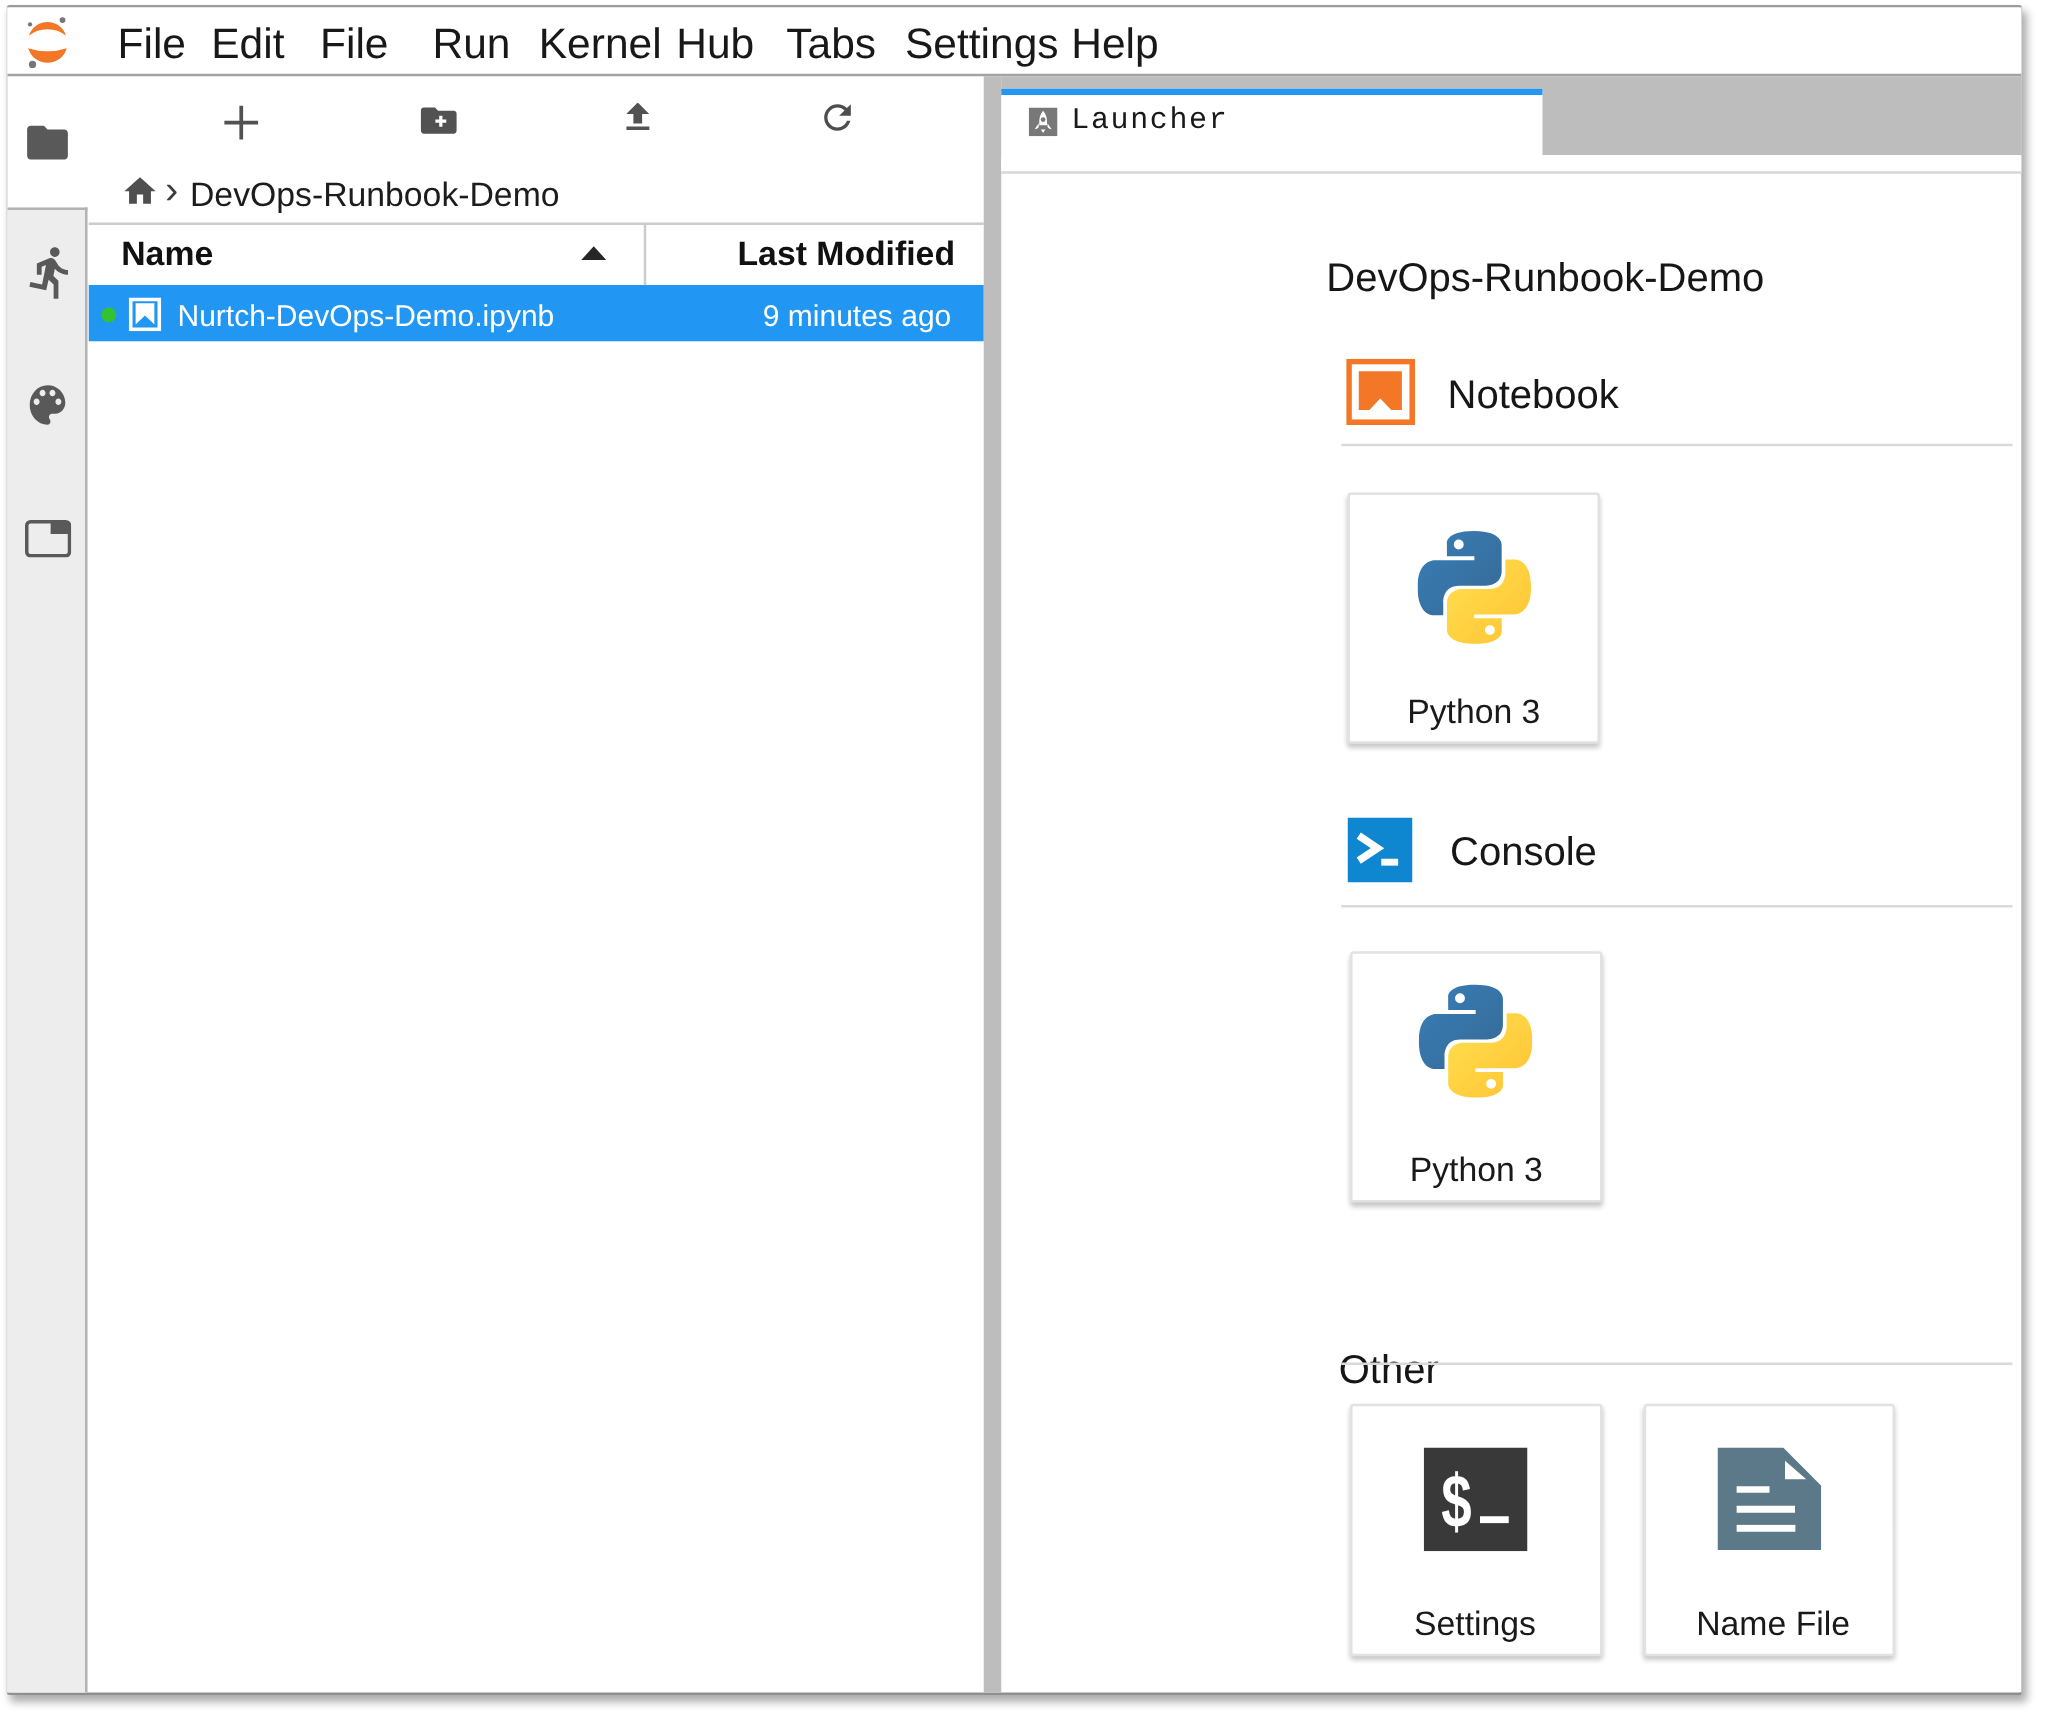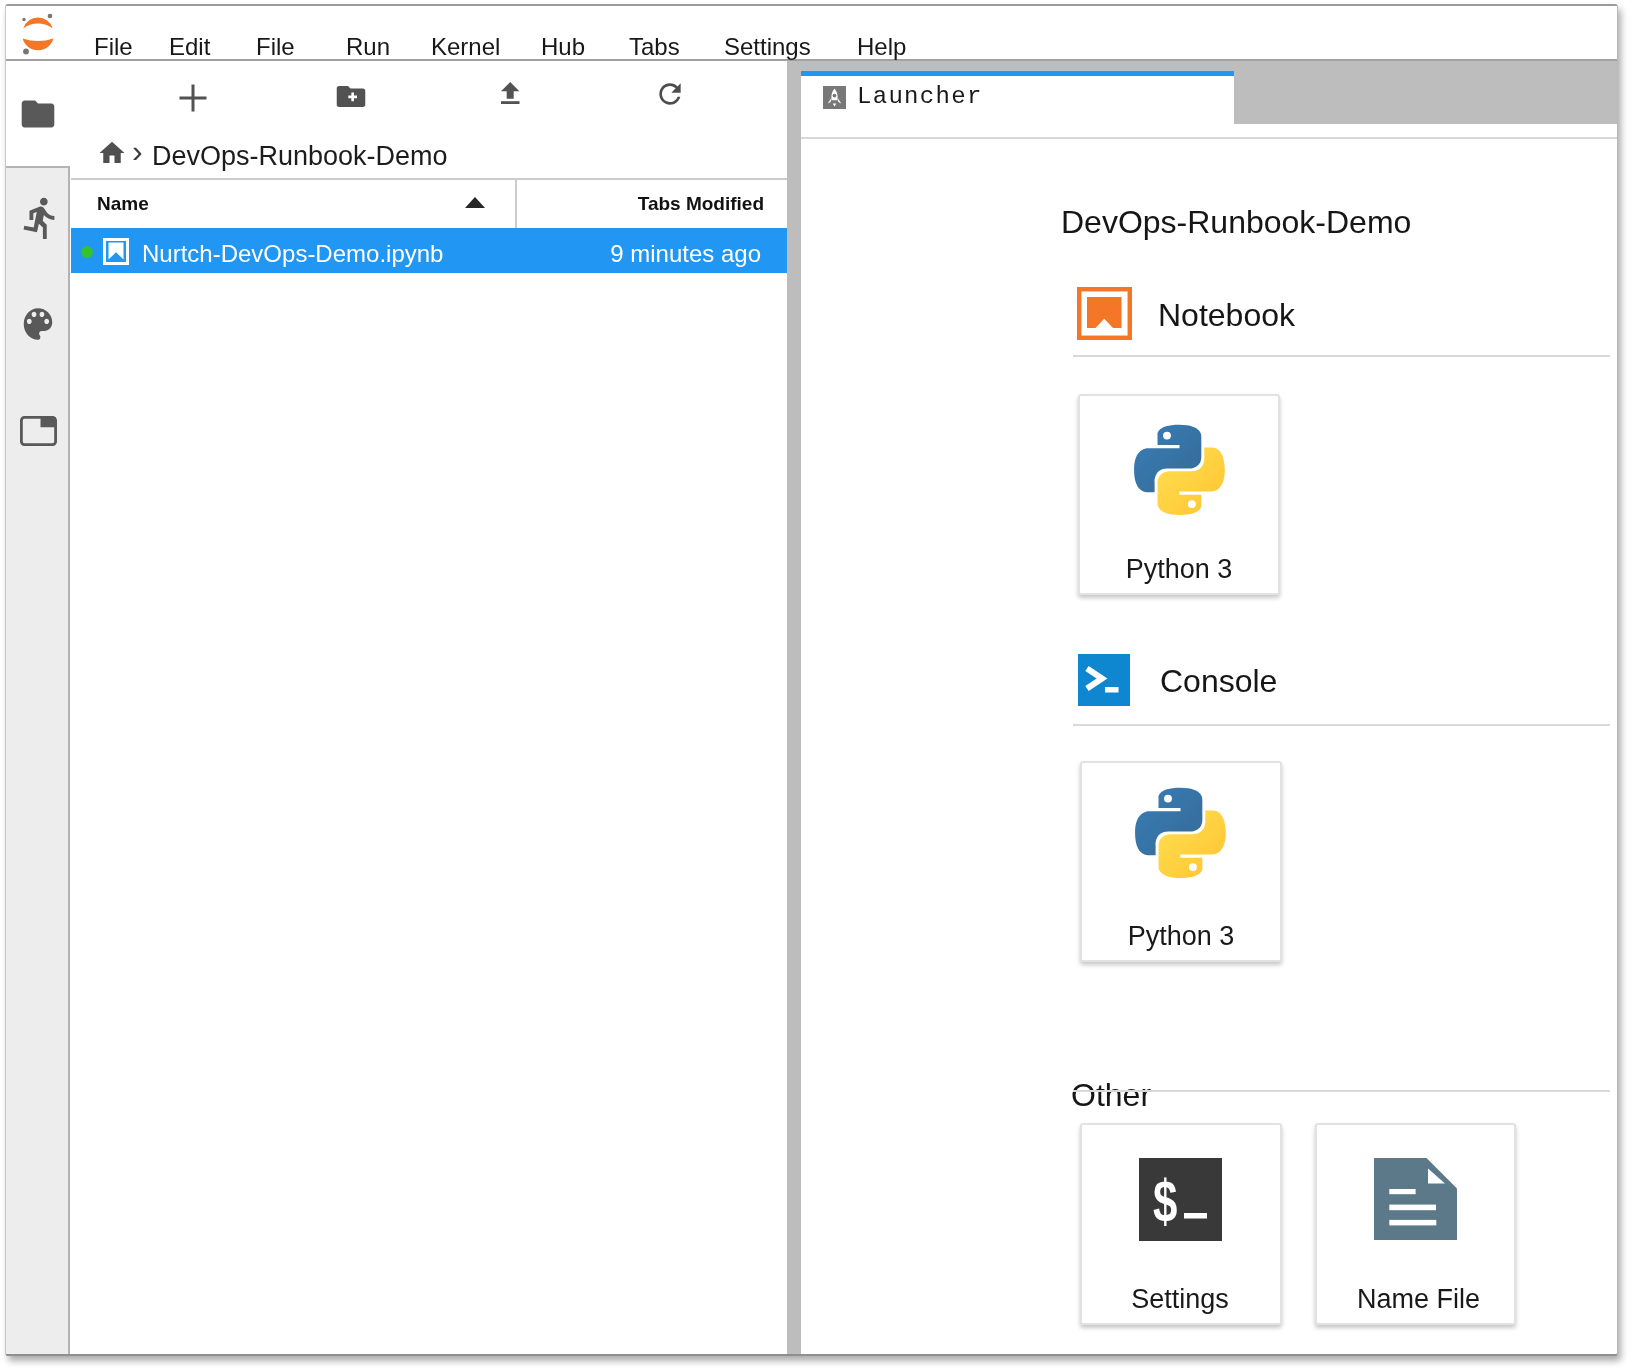--- a/index.html
+++ b/index.html
@@ -7,29 +7,29 @@
 body { font-family:"Liberation Sans", sans-serif; color:#1a1a1a; position:relative; overflow:hidden; }
 #page { position:absolute; left:0; top:0; width:1636px; height:1370px; }
 .abs { position:absolute; }
 #win { left:5px; top:4px; width:1613px; height:1352px; background:#fff;
   border-top:2px solid #9b9b9b; border-left:1px solid #c9c9c9;
   border-right:1px solid #b8b8b8; border-bottom:2px solid #8f8f8f;
   box-shadow:3px 5px 7px rgba(0,0,0,0.33); border-radius:3px; }
 
 
 #menubar { left:6px; top:6px; width:1611px; height:55px; background:#fff; border-bottom:2px solid #a2a2a2; }
-.menuitem { position:absolute; top:16px; font-size:24px; line-height:26px; color:#181818; white-space:nowrap;margin-top:12px; }
+.menuitem { position:absolute; top:16px; font-size:34px; line-height:26px; color:#181818; white-space:nowrap; }
 
 
 #sidebar-gray { left:6px; top:166px; width:64px; height:1188px; background:#ededed; border-top:2px solid #b3b3b3; border-right:2px solid #b3b3b3; }
 
 
 #fb-headerline { left:71px; top:178px; width:716px; height:2px; background:#cccccc; }
 #fb-coldiv { left:515px; top:180px; width:2px; height:48px; background:#cccccc; }
-.hdrtext { position:absolute; font-size:19px; font-weight:bold; color:#111; line-height:27px; }
+.hdrtext { position:absolute; font-size:27px; font-weight:bold; color:#111; line-height:27px; }
 #sortarrow { left:465px; top:197px; width:0; height:0; border-left:10px solid transparent; border-right:10px solid transparent; border-bottom:11px solid #262626; }
 #filerow { left:71px; top:228px; width:716px; height:45px; background:#2196f3; }
 #greendot { left:81px; top:246px; width:12px; height:12px; border-radius:50%; background:#32c232; }
 .rowtext { position:absolute; font-size:24px; color:#fff; line-height:28px; font-weight:500; }
 
 
 #gutter { left:787px; top:61px; width:14px; height:1293px; background:#bdbdbd; }
 #tabbar { left:801px; top:61px; width:816px; height:63px; background:#bdbdbd; }
 #tabband { left:801px; top:124px; width:816px; height:15px; background:#fff; border-bottom:2px solid #d8d8d8; }
 #activetab { left:801px; top:71px; width:433px; height:53px; background:#fff; border-top:5px solid #2196f3; }
@@ -102,21 +102,21 @@
   <svg class="abs" style="left:97px;top:138px" width="30" height="30" viewBox="0 0 24 24">
     <path fill="#4f4f4f" d="M10 20v-6h4v6h5v-8h3L12 3 2 12h3v8z"></path>
   </svg>
   <span class="abs" style="left:132px;top:133px;font-size:32px;color:#3d3d3d">›</span>
   <span class="abs" style="left:152px;top:143px;font-size:27px;line-height:27px;color:#1c1c1c">DevOps-Runbook-Demo</span>
 
   <div id="fb-headerline" class="abs"></div>
   <div id="fb-coldiv" class="abs"></div>
   <span class="hdrtext" style="left:97px;top:190px">Name</span>
   <div id="sortarrow" class="abs"></div>
-  <span class="hdrtext" style="left:564px;top:190px;width:200px;text-align:right">Tabs Modified</span>
+  <span class="hdrtext" style="left:564px;top:190px;width:200px;text-align:right">Last Modified</span>
 
   <div id="filerow" class="abs"></div>
   <div id="greendot" class="abs"></div>
   <svg class="abs" style="left:103px;top:238px" width="26" height="27" viewBox="0 0 26 27">
     <rect x="1.5" y="1.5" width="23" height="24" fill="none" stroke="#fff" stroke-width="3"></rect>
     <path fill="#fff" d="M5.5 4.5 H20.5 V21.5 L13 14.3 L5.5 21.5 Z"></path>
   </svg>
   <span class="rowtext" style="left:142px;top:240px">Nurtch-DevOps-Demo.ipynb</span>
   <span class="rowtext" style="left:561px;top:240px;width:200px;text-align:right">9 minutes ago</span>
 

